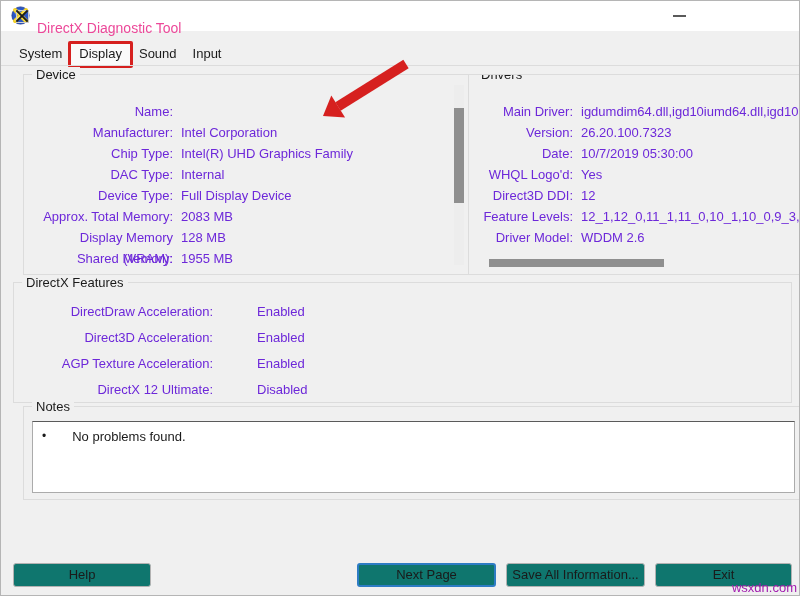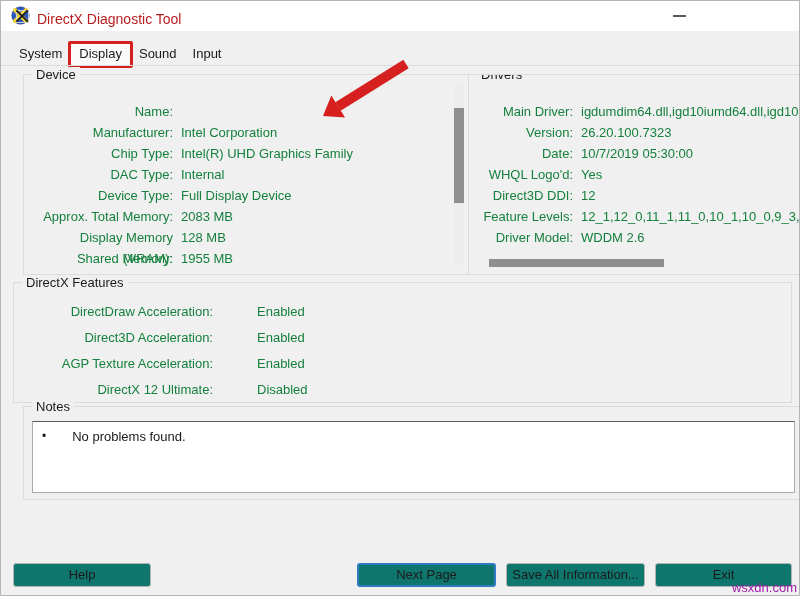--- a/index.html
+++ b/index.html
@@ -2,21 +2,21 @@
 <html><head>
 <meta charset="utf-8">
 <style>
   html,body{margin:0;padding:0;}
   body{width:800px;height:596px;font-family:"Liberation Sans",sans-serif;background:#ffffff;}
   .window{position:relative;width:798px;height:594px;border:1px solid #b5b5b5;background:#f0f0f0;overflow:hidden;}
 
   
   .titlebar{position:absolute;left:0;top:0;width:100%;height:30px;background:#ffffff;}
   .app-icon{position:absolute;left:10px;top:5px;width:19px;height:19px;}
-  .title-text{position:absolute;left:36px;top:3px;line-height:30px;font-size:14px;color:#b91c1c;}
+  .title-text{position:absolute;left:36px;top:12px;line-height:30px;font-size:14px;color:#ec4899;}
   .winctl{position:absolute;top:0;width:42px;height:30px;display:flex;align-items:center;justify-content:center;}
   .ctl-min{left:657px;}　.ctl-max{left:707px;}　.ctl-close{left:763px;}
   .min-glyph{width:13px;height:2px;background:#5a5a5a;}
   .max-glyph{width:11px;height:11px;border:1.5px solid #cfcfcf;}
   .close-glyph{position:relative;width:14px;height:14px;}
   .close-glyph::before,.close-glyph::after{content:"";position:absolute;left:-1px;top:6px;width:16px;height:2px;background:#1c1c1c;}
   .close-glyph::before{transform:rotate(45deg);}
   .close-glyph::after{transform:rotate(-45deg);}
 
   
@@ -28,21 +28,21 @@
 
   
   .groupbox{position:absolute;border:1px solid #dcdcdc;background:#f0f0f0;padding-left:9px;}
   .legend{position:absolute;top:-8px;left:8px;background:#f0f0f0;padding:0 4px;font-size:13px;color:#1a1a1a;}
   .gb-device{left:22px;top:73px;width:436px;height:199px;}
   .gb-drivers{left:467px;top:73px;width:323px;height:199px;overflow:hidden;}
   .gb-features{left:12px;top:281px;width:768px;height:119px;}
   .gb-notes{left:22px;top:405px;width:768px;height:92px;}
 
   .rows{padding-top:26px;}
-  .row{display:flex;height:21px;line-height:21px;font-size:13px;color:#15803d;}
+  .row{display:flex;height:21px;line-height:21px;font-size:13px;color:#6d28d9;}
   .row .lbl{text-align:right;flex:none;}
   .row .val{white-space:nowrap;overflow:hidden;}
   .gb-device .lbl{width:140px;margin-right:8px;}
   .gb-device .val{max-width:260px;}
   .gb-drivers .lbl{width:95px;margin-right:8px;}
   .gb-drivers .val{width:230px;}
   .gb-features .rows{padding-top:16px;}
   .gb-features .row{height:26px;line-height:26px;gap:28px;}
   .gb-features .lbl{width:190px;margin-right:16px;}
 

